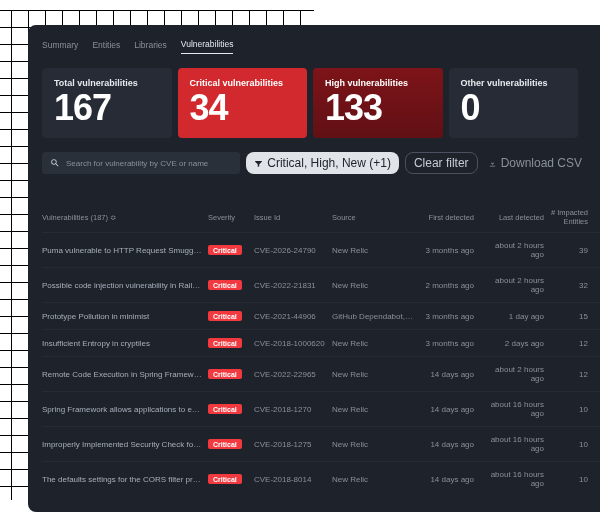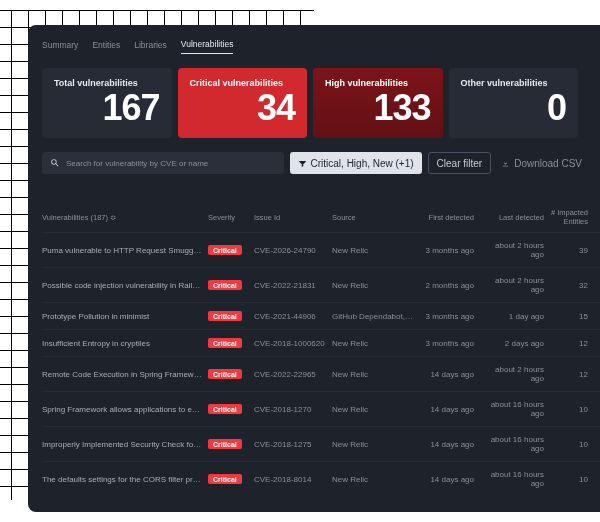--- a/index.html
+++ b/index.html
@@ -39,38 +39,38 @@
   .tab.active { color:#e6e9ee; border-bottom:1.5px solid #e6e9ee; }
   
   .cards { display:flex; gap:6px; margin-bottom:14px; padding-right:22px; }
   .card {
     flex:1; padding:10px 12px 12px 12px; border-radius:4px;
     background:#262b35;
   }
   .card.critical { background:#d1292e; color:#fff; }
   .card.high { background:linear-gradient(180deg,#7d1419,#611015); color:#fff; }
   .card .card-label { font-size:9px; font-weight:600; margin-bottom:2px; }
-  .card .card-value { font-size:36px; font-weight:700; line-height:1; letter-spacing:-1px;text-align:right; }
+  .card .card-value { font-size:36px; font-weight:700; line-height:1; letter-spacing:-1px; }
   .card.total .card-value, .card.other .card-value { color:#fff; }
   .card.total .card-label, .card.other .card-label { color:#e6e9ee; }
   
   .controls { display:flex; align-items:center; gap:6px; padding-right:14px; margin-bottom:10px; }
   .search {
     flex:1; background:#2a3039; border-radius:3px; height:22px;
     display:flex; align-items:center; padding:0 8px; gap:6px;
   }
   .search svg { width:10px; height:10px; fill:#c7ccd4; flex:none; }
   .search input {
     background:none; border:none; outline:none; color:#c7ccd4;
     font-size:8px; width:100%;
   }
   .search input::placeholder { color:#8a9099; }
   .btn {
     height:22px; display:flex; align-items:center; gap:4px;
-    padding:0 8px; font-size:10px; border-radius:3px; cursor:pointer;
+    padding:0 8px; font-size:12px; border-radius:8px; cursor:pointer;
     border:1px solid #4a5261; background:transparent; color:#c7ccd4;
   }
   .btn.light { background:#e0e3e8; color:#1d222b; border:none; }
   .btn svg { width:9px; height:9px; fill:currentColor; }
   .btn.csv { border:none; padding:0 4px; color:#8a9099; }
   
   .table { width:100%; font-size:8px; color:#8a9099; }
   .thead, .trow { display:flex; align-items:center; gap:6px; padding-right:14px; }
   .thead { color:#8a9099; padding:6px 14px 6px 0; font-size:7.5px;margin-top:28px; }
   .trow { padding:8px 14px 8px 0; border-top:1px solid rgba(255,255,255,0.04); }

